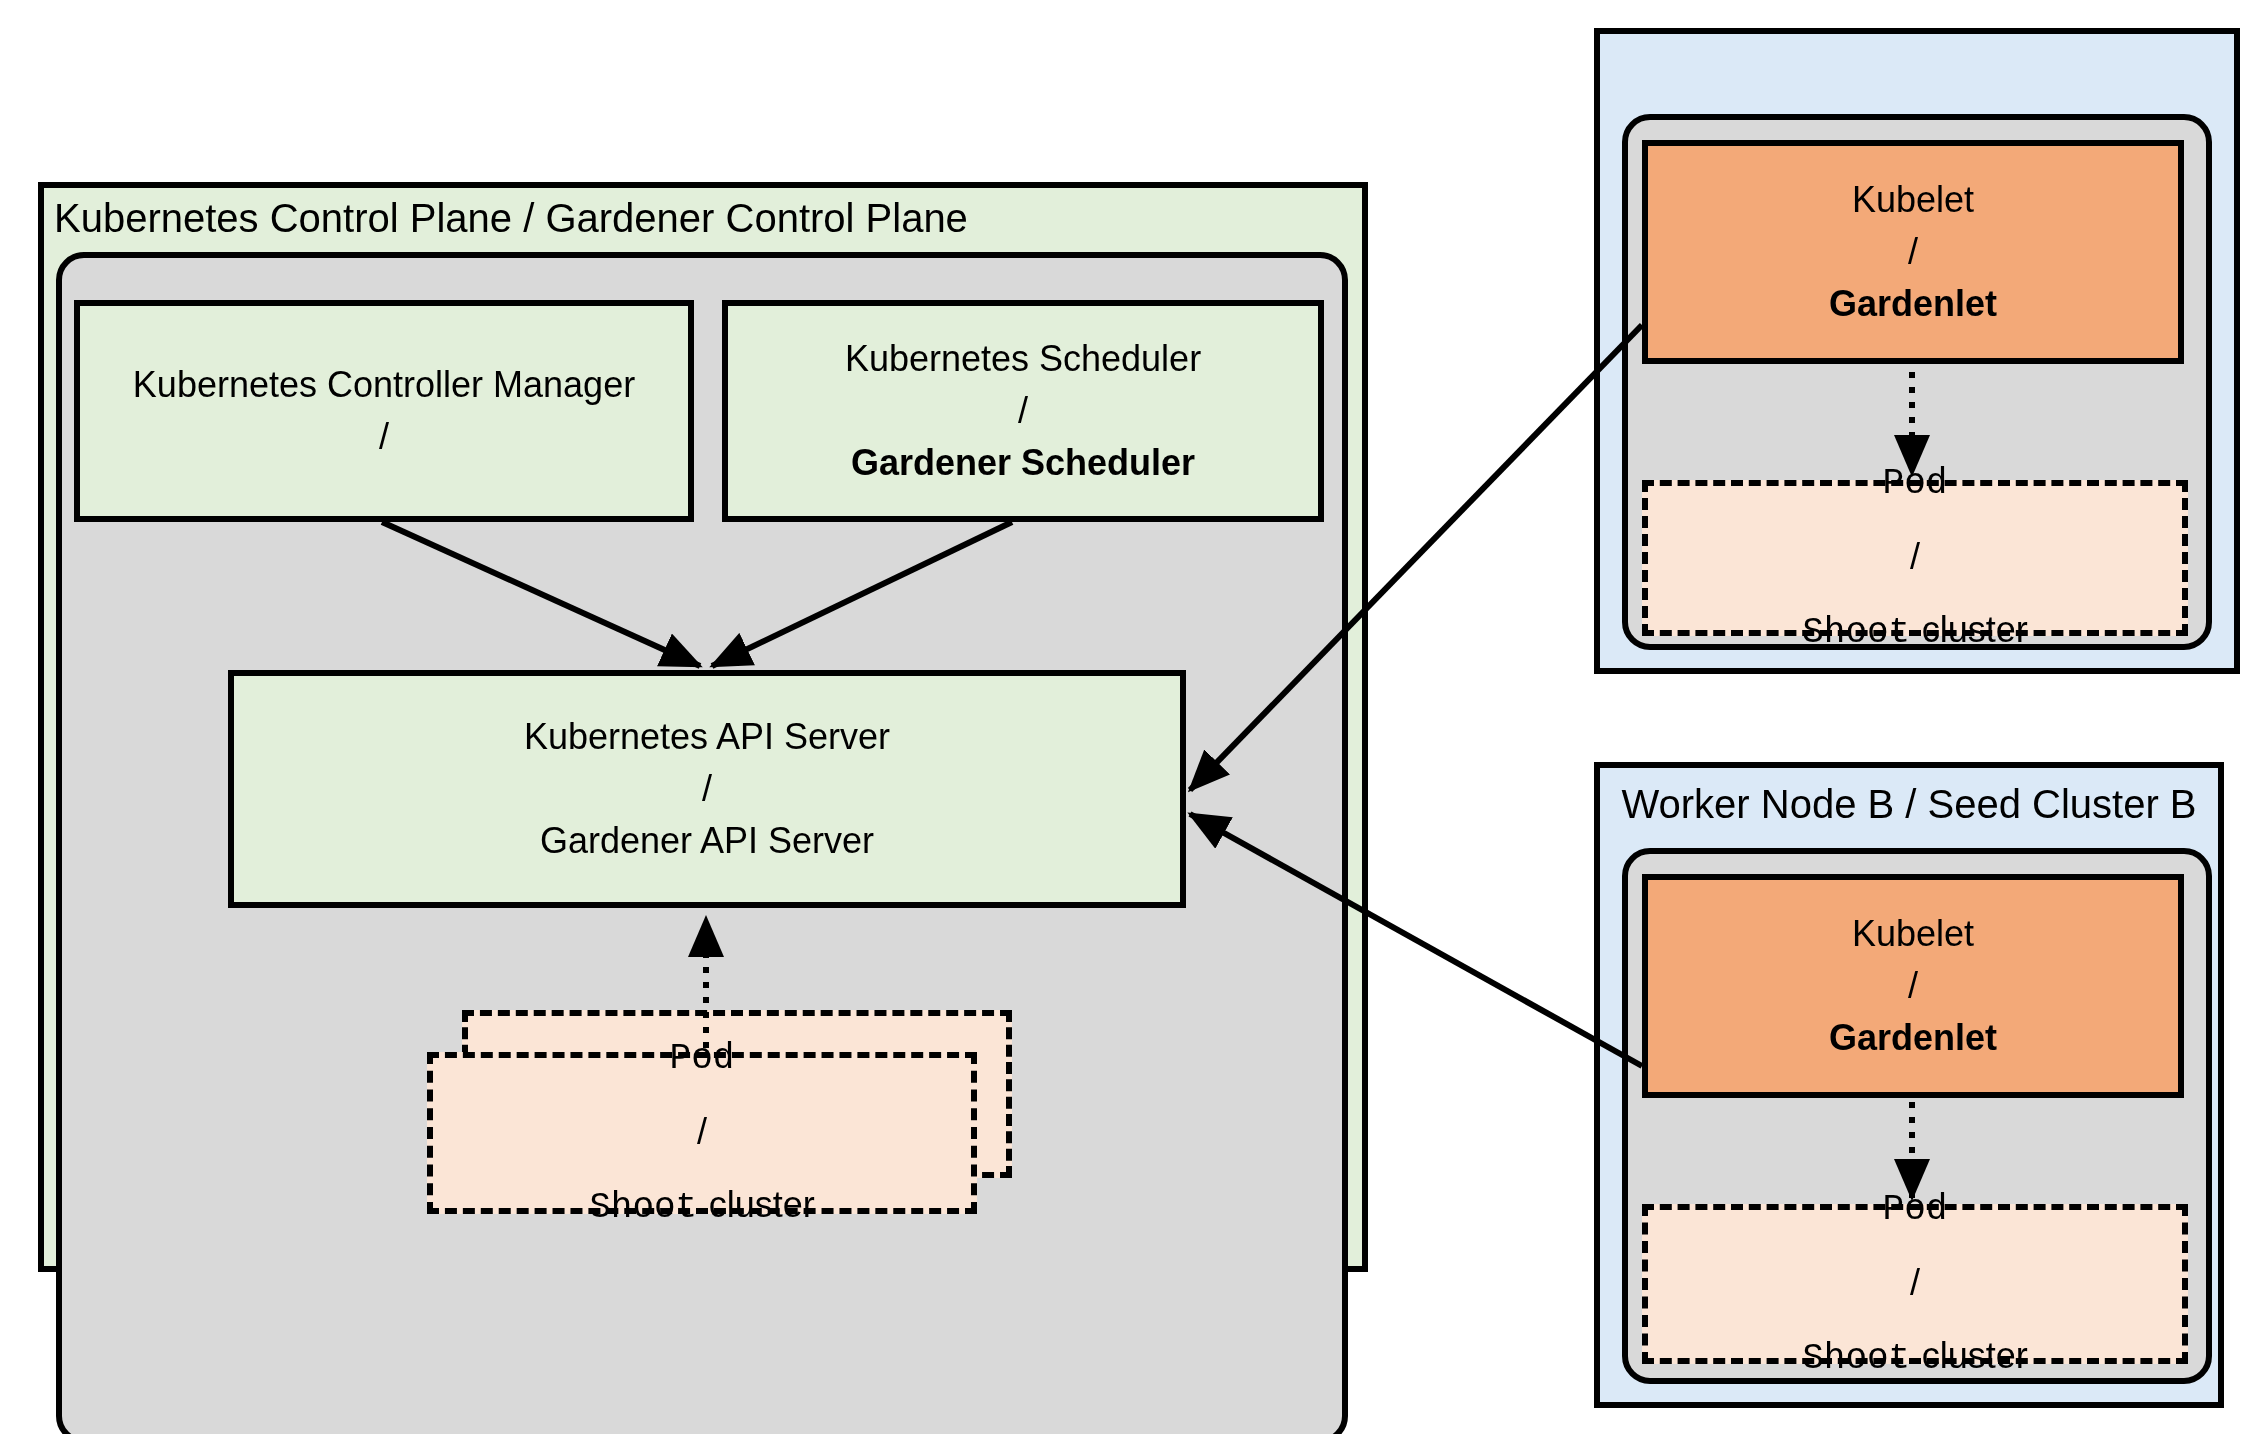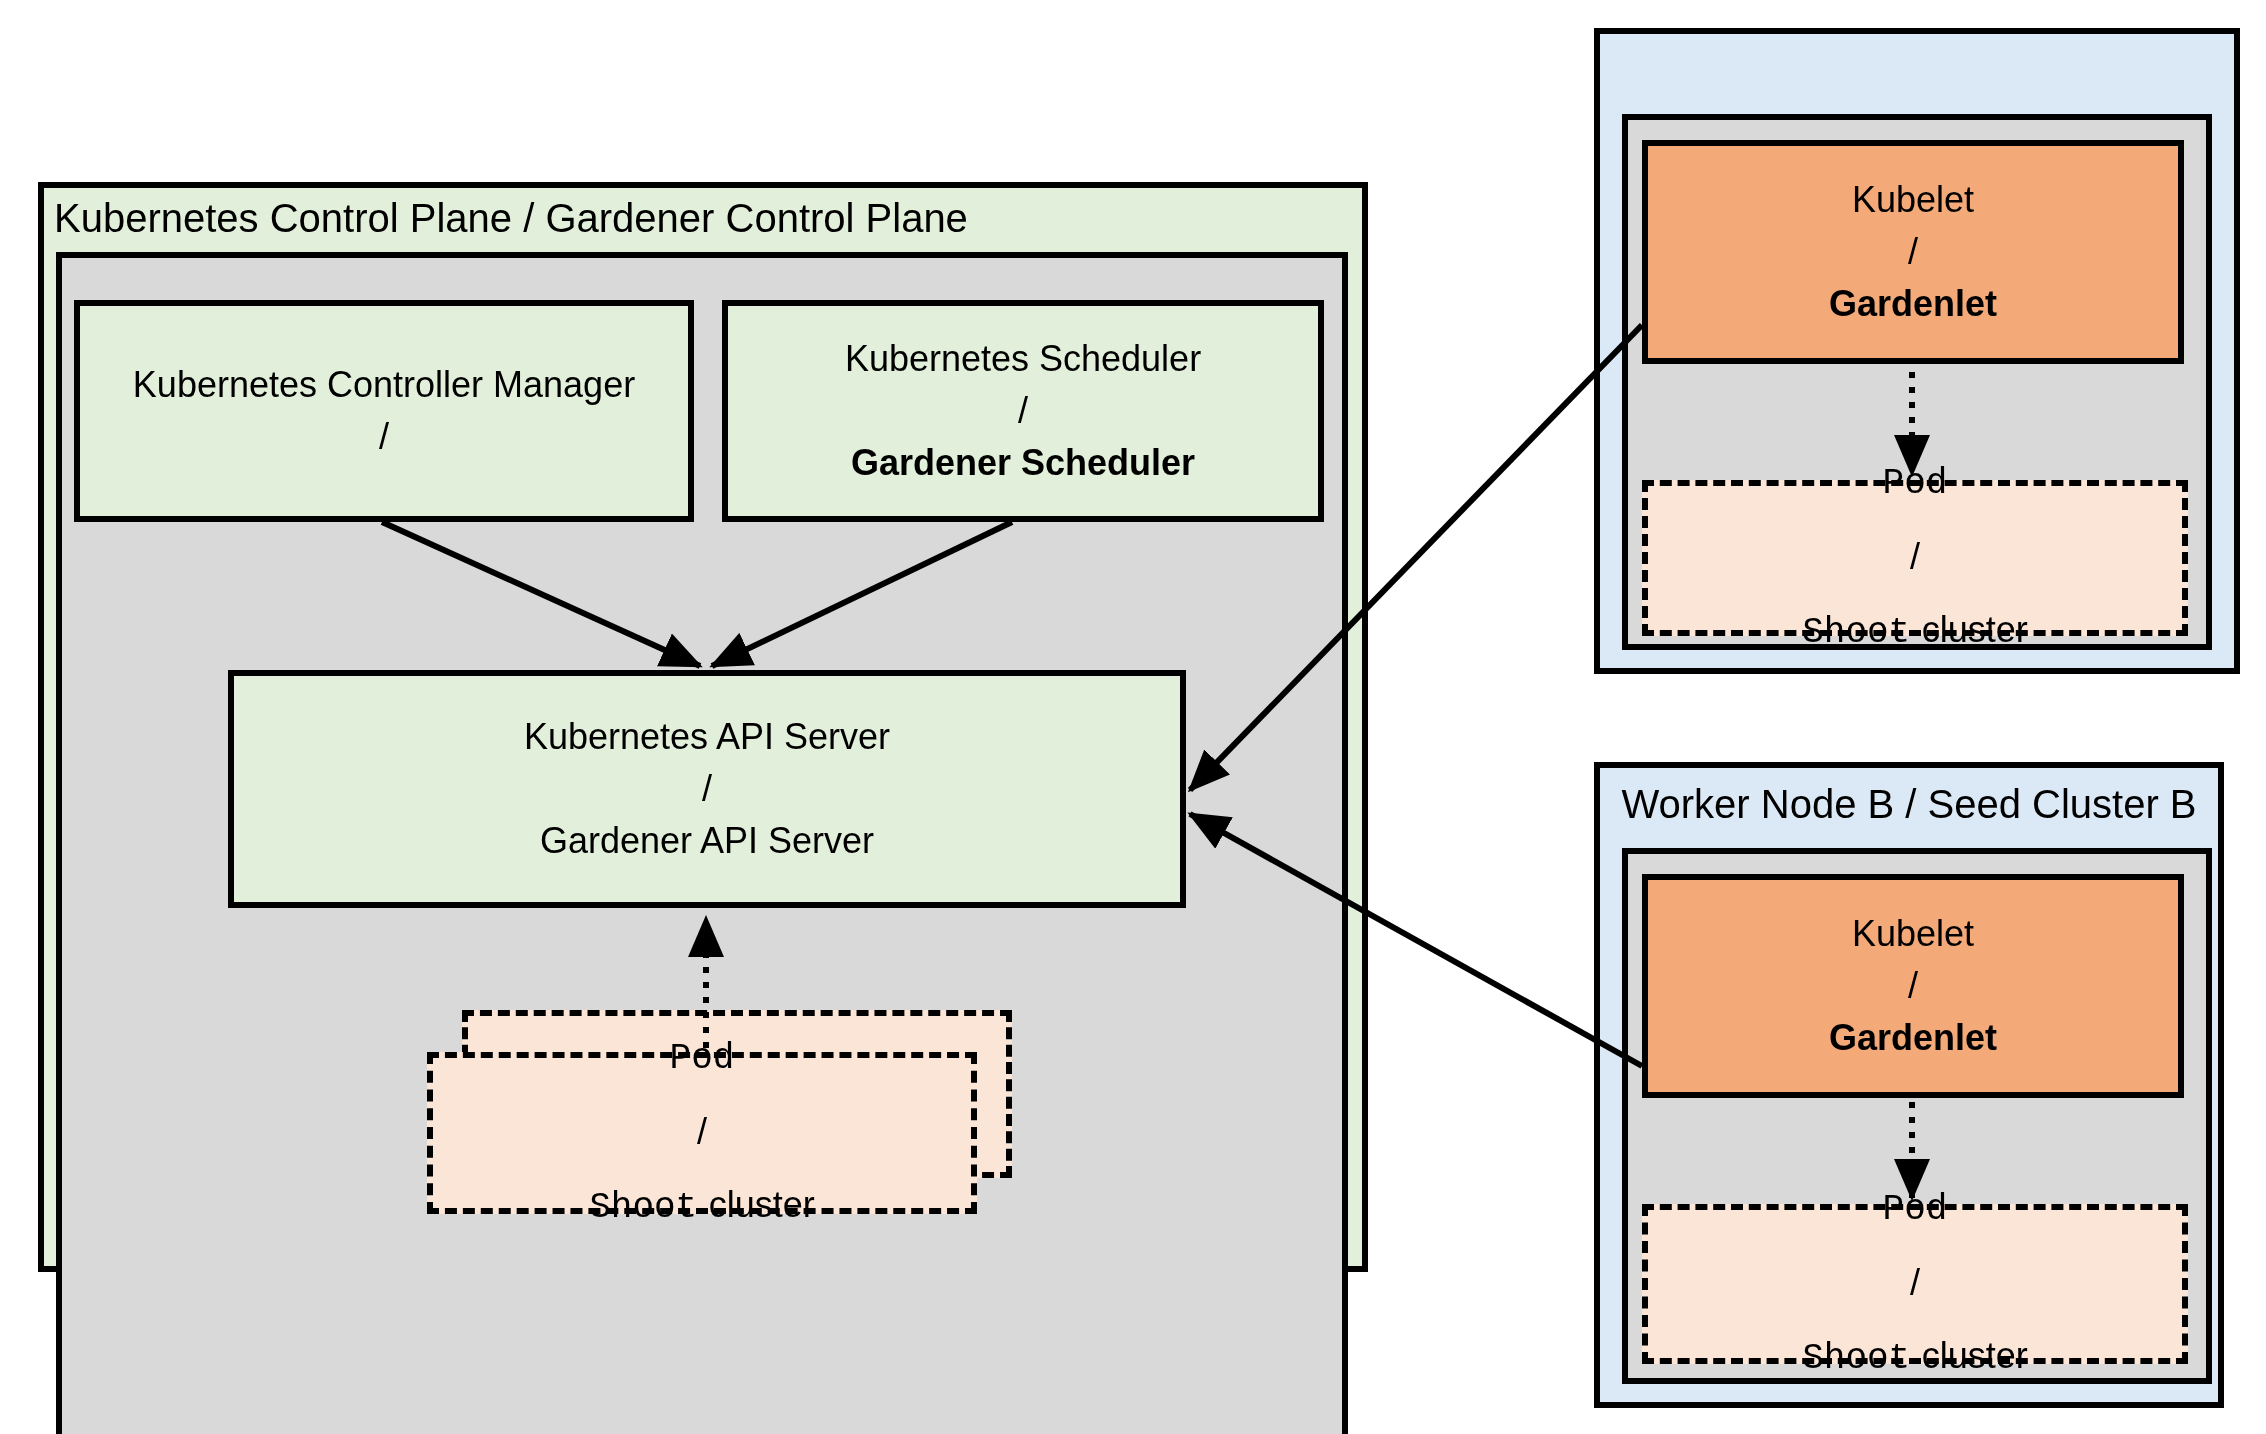--- a/index.html
+++ b/index.html
@@ -8,21 +8,21 @@
     position: relative;
     width: 2266px;
     height: 1434px;
     background: #ffffff;
     font-family: "Liberation Sans", sans-serif;
     color: #000;
     overflow: hidden;
   }
   .box { position: absolute; border: 6px solid var(--line-color, #000); }
   .fill-green  { background: var(--green-fill,  #e2efda); }
-  .fill-gray   { background: var(--gray-fill,   #d9d9d9); }
+  .fill-gray   { background: var(--gray-fill,   #d9d9d9); border-radius: 28px; }
   .fill-blue   { background: var(--blue-fill,   #dbe9f7); }
   .fill-orange { background: var(--orange-fill, #f3a978); }
   .fill-peach  { background: var(--peach-fill,  #fbe5d6); gap: 21px; }
   .dashed { border-style: dashed; }
   .label-box {
     display: flex; flex-direction: column;
     align-items: center; justify-content: center;
     text-align: center;
     font-size: 36px; line-height: 52px;
   }

